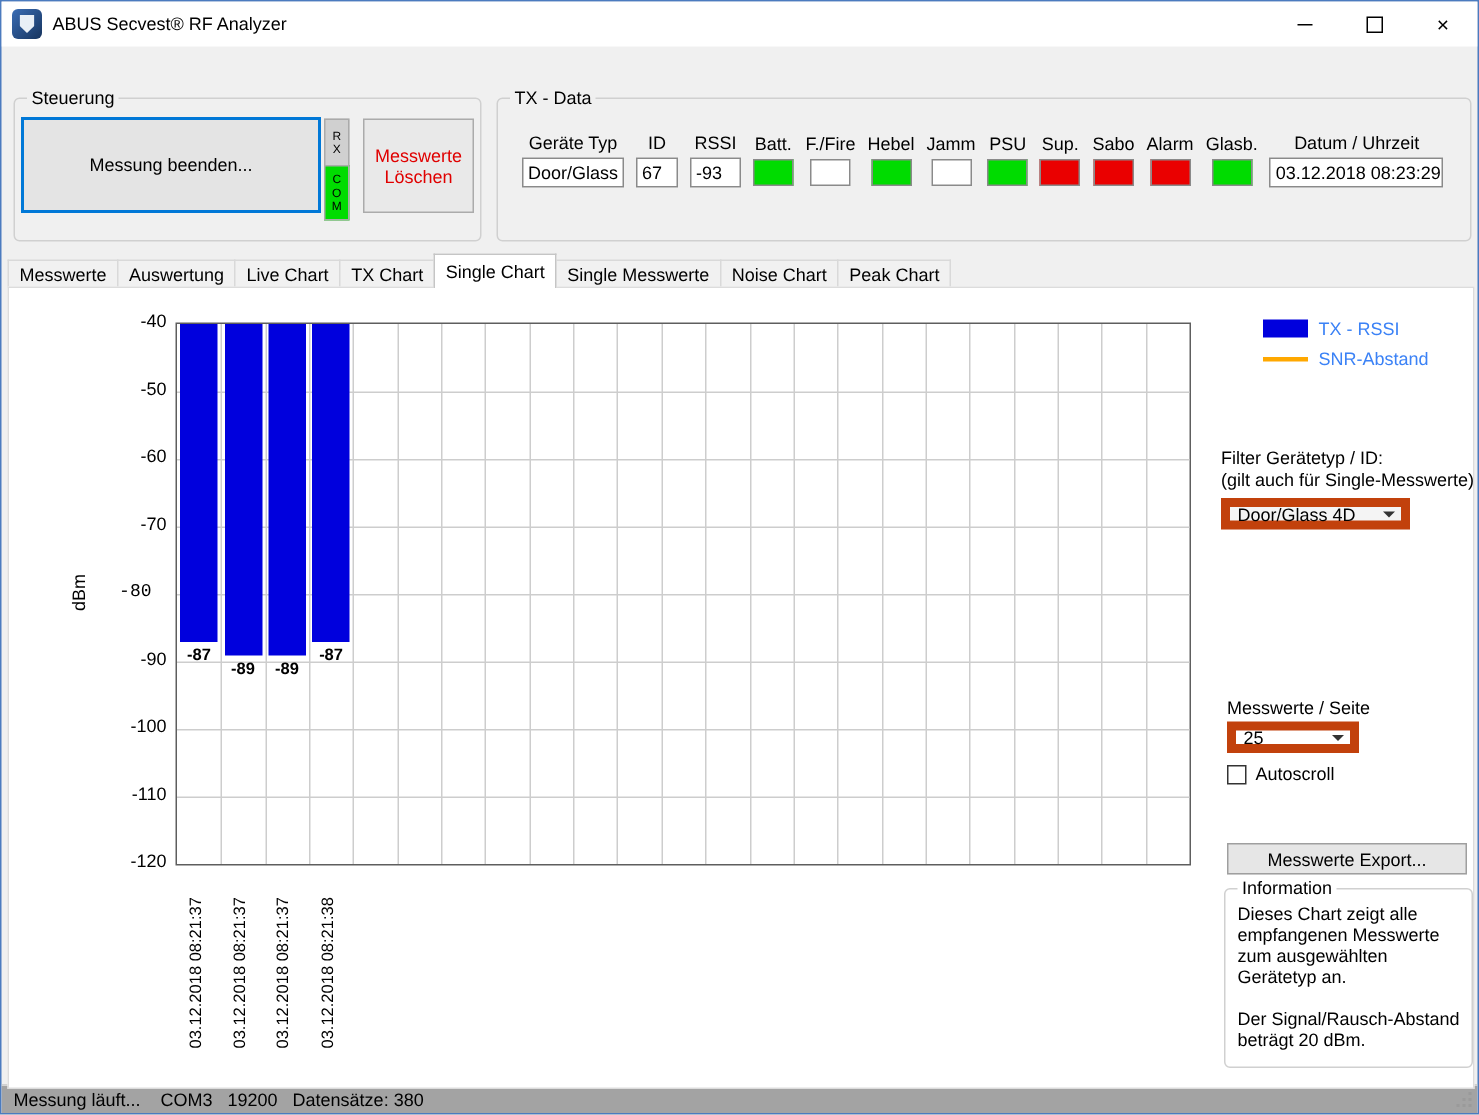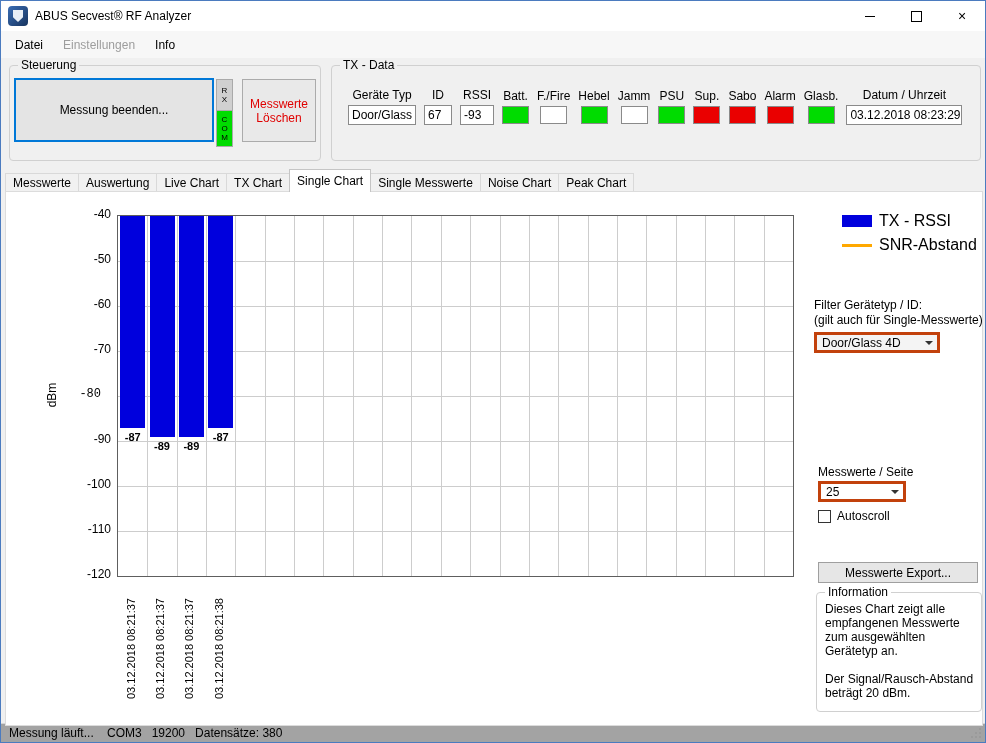--- a/index.html
+++ b/index.html
@@ -64,28 +64,28 @@
   .bar-label{position:absolute;font-weight:bold;font-size:11px;text-align:center;width:36px}
   .ytick{position:absolute;width:42px;text-align:right;font-size:12px}
   .ylabel{position:absolute;left:34px;top:196px;transform:rotate(-90deg);font-size:12px}
   .xlabel{position:absolute;font-size:11px;white-space:nowrap;transform-origin:0 0;transform:rotate(-90deg);
           height:13px;line-height:13px}
 
   .legend{position:absolute;left:836px;top:20px;display:flex;flex-direction:column;gap:6px}
   .legend-row{display:flex;align-items:center;gap:7px}
   .legend-swatch-rect{width:30px;height:12px}
   .legend-swatch-line{width:30px;height:3px}
-  .legend-label{font-size:16px;color:#000000}
+  .legend-label{font-size:12px;color:#3b82f6}
 
   .sp-label{position:absolute;font-size:12px;white-space:nowrap}
   #filter-label{left:808px;top:106px}
   #filter-sub{left:808px;top:121px}
   #perpage-label{left:812px;top:273px}
 
-  .combo{position:absolute;height:21px;background:#f4f4f4;border:3px solid #c2410c;display:flex;align-items:center;
+  .combo{position:absolute;height:21px;background:#f4f4f4;border:6px solid #c2410c;display:flex;align-items:center;
          padding-left:5px;font-size:12px;box-sizing:border-box}
   #filter-combo{left:808px;top:140px;width:126px}
   #perpage-combo{left:812px;top:289px;width:88px;background:#fff}
   .combo .arrow{margin-left:auto;width:17px;height:100%;display:flex;align-items:center;justify-content:center}
   .combo .arrow::after{content:"";border-left:4px solid transparent;border-right:4px solid transparent;border-top:4px solid #333}
 
   .checkbox-row{position:absolute;left:812px;top:317px;display:flex;align-items:center;gap:6px}
   .checkbox{width:13px;height:13px;background:#fff;border:1px solid #333;box-sizing:border-box}
 
   .btn{position:absolute;background:#e6e6e6;border:1px solid #9f9f9f;display:flex;align-items:center;justify-content:center;
@@ -121,25 +121,20 @@
       </div>
       <div class="cap">
         <div class="max-glyph"></div>
       </div>
       <div class="cap">
         <span>×</span>
       </div>
     </div>
   </div>
 
-  <div class="menubar">
-      <div class="menu-item">Datei</div>
-      <div class="menu-item disabled">Einstellungen</div>
-      <div class="menu-item">Info</div>
-    </div>
 
   <div class="groupbox gb-steuerung">
     <div class="gb-title">Steuerung</div>
     <div class="stop-btn">Messung beenden...</div>
     <div class="rx-ind">
       <span class="vtext">RX</span>
     </div>
     <div class="com-ind">
       <span class="vtext">COM</span>
     </div>

